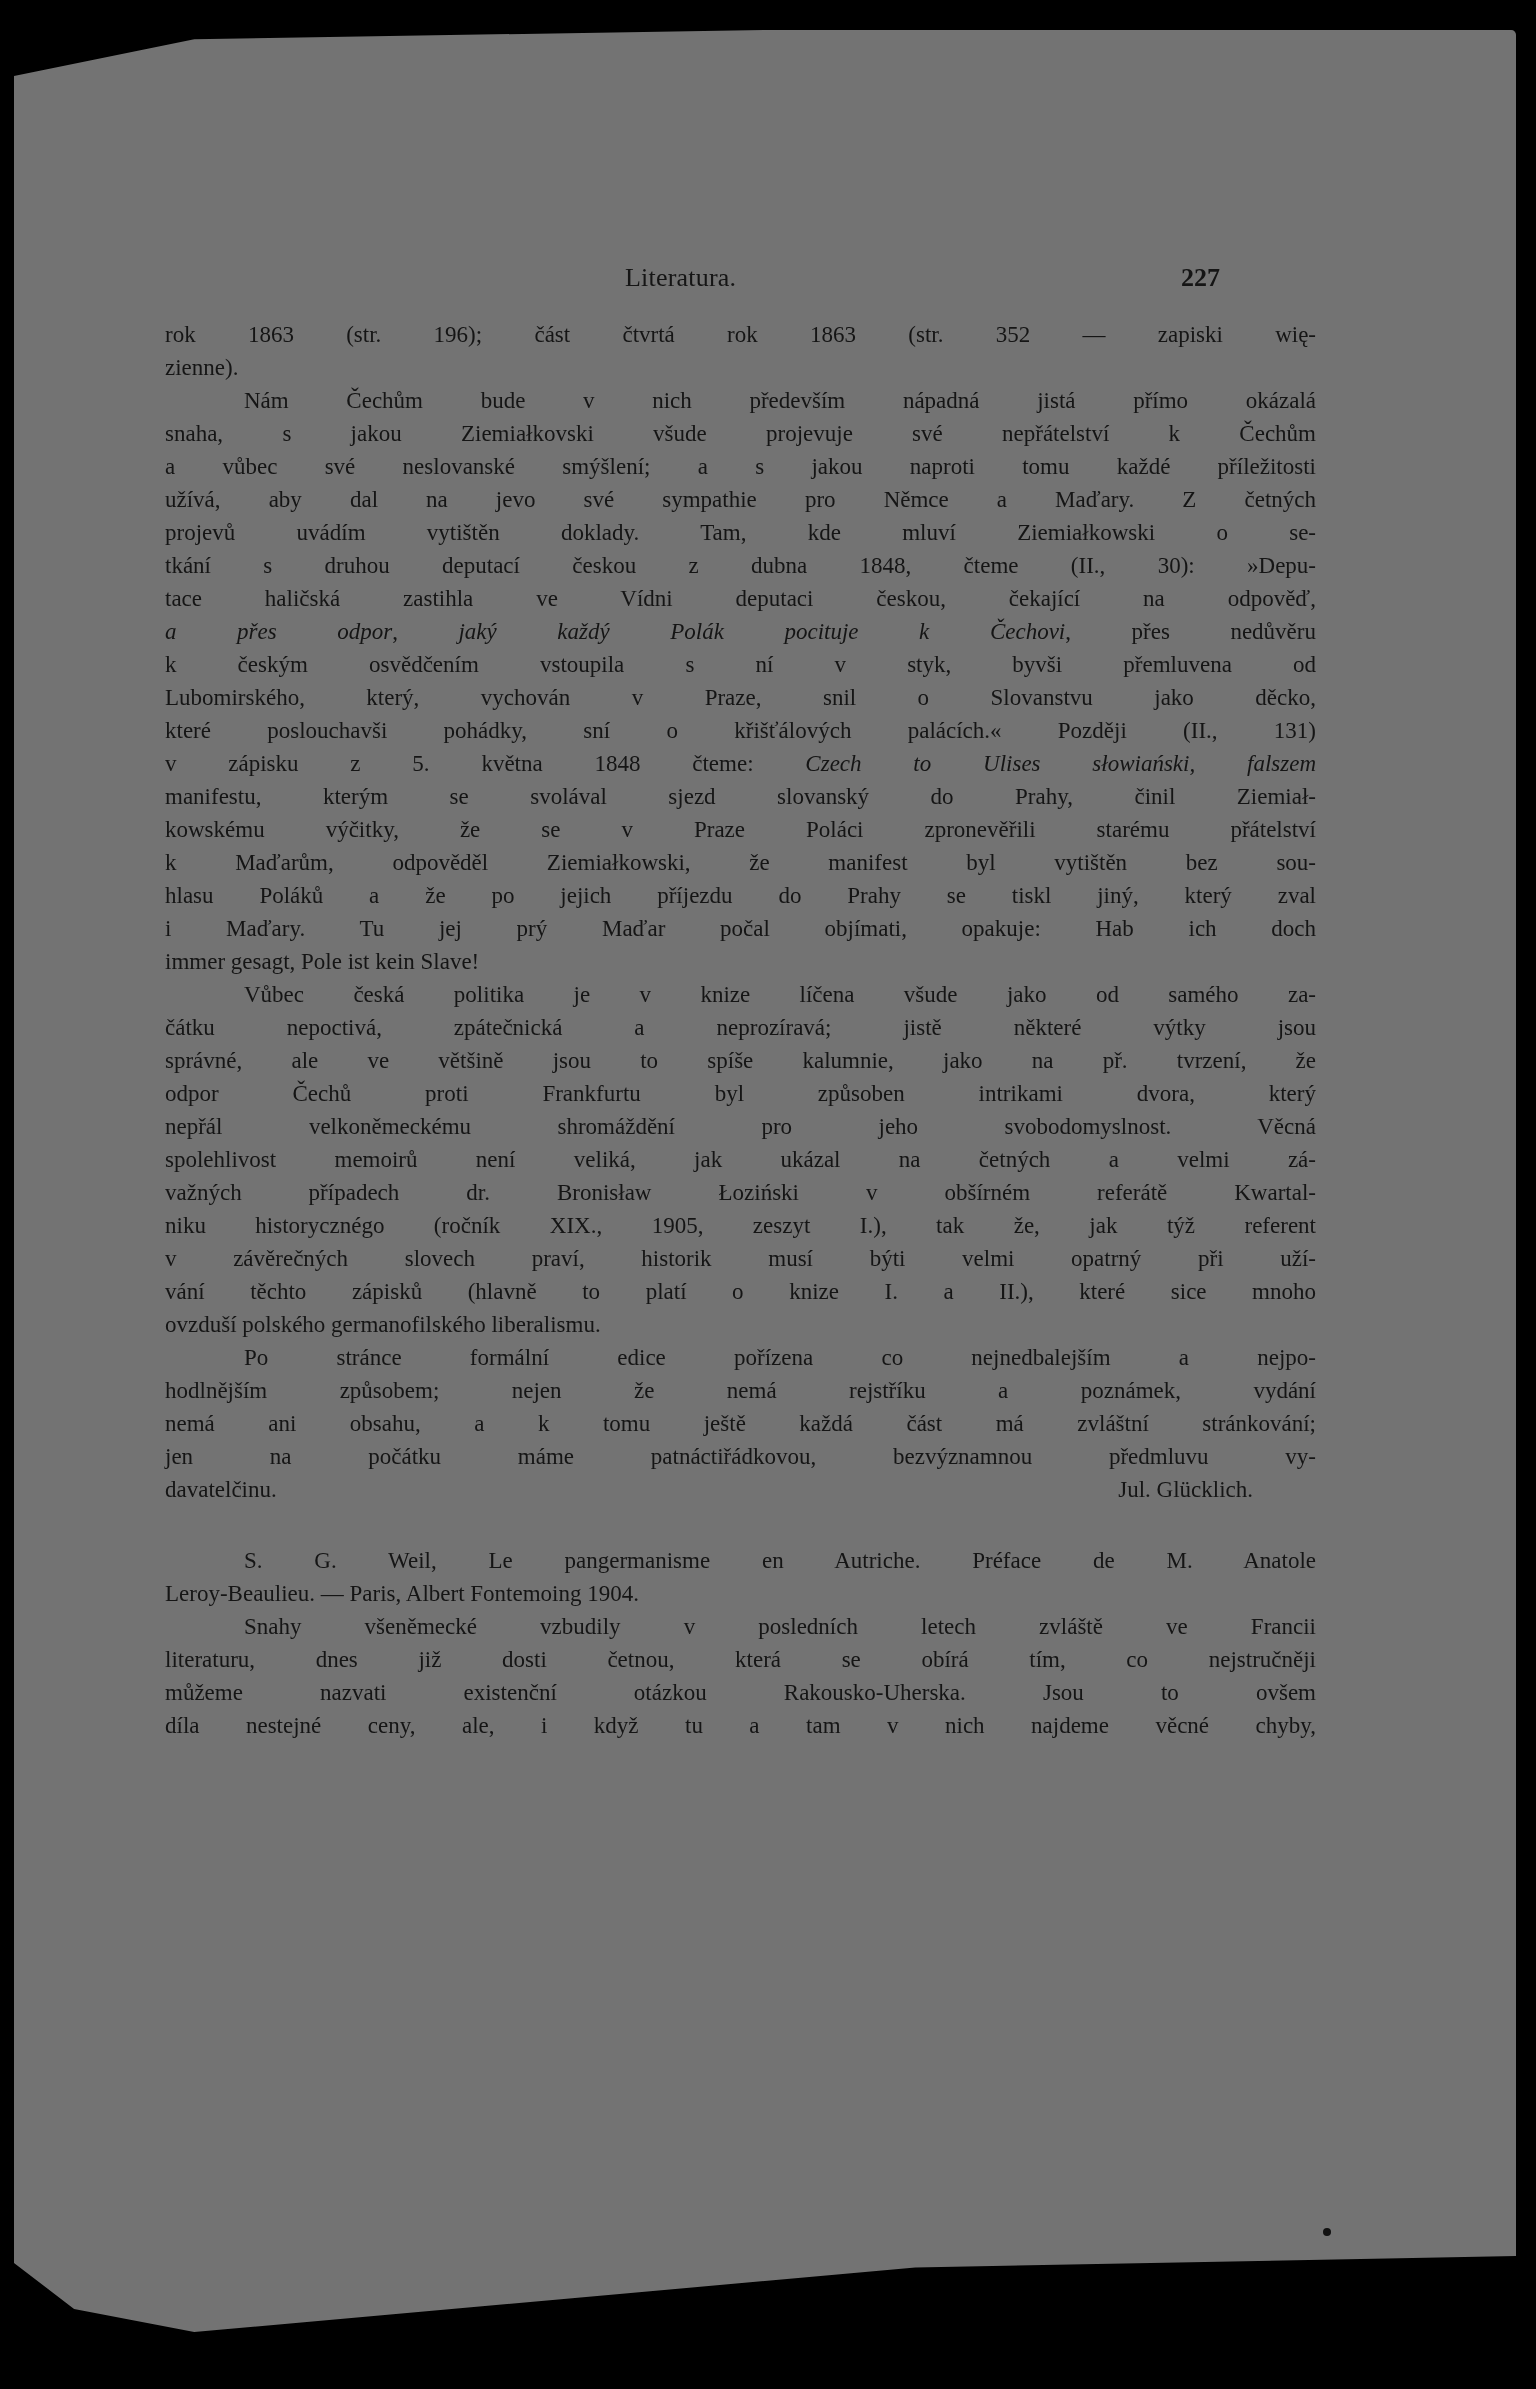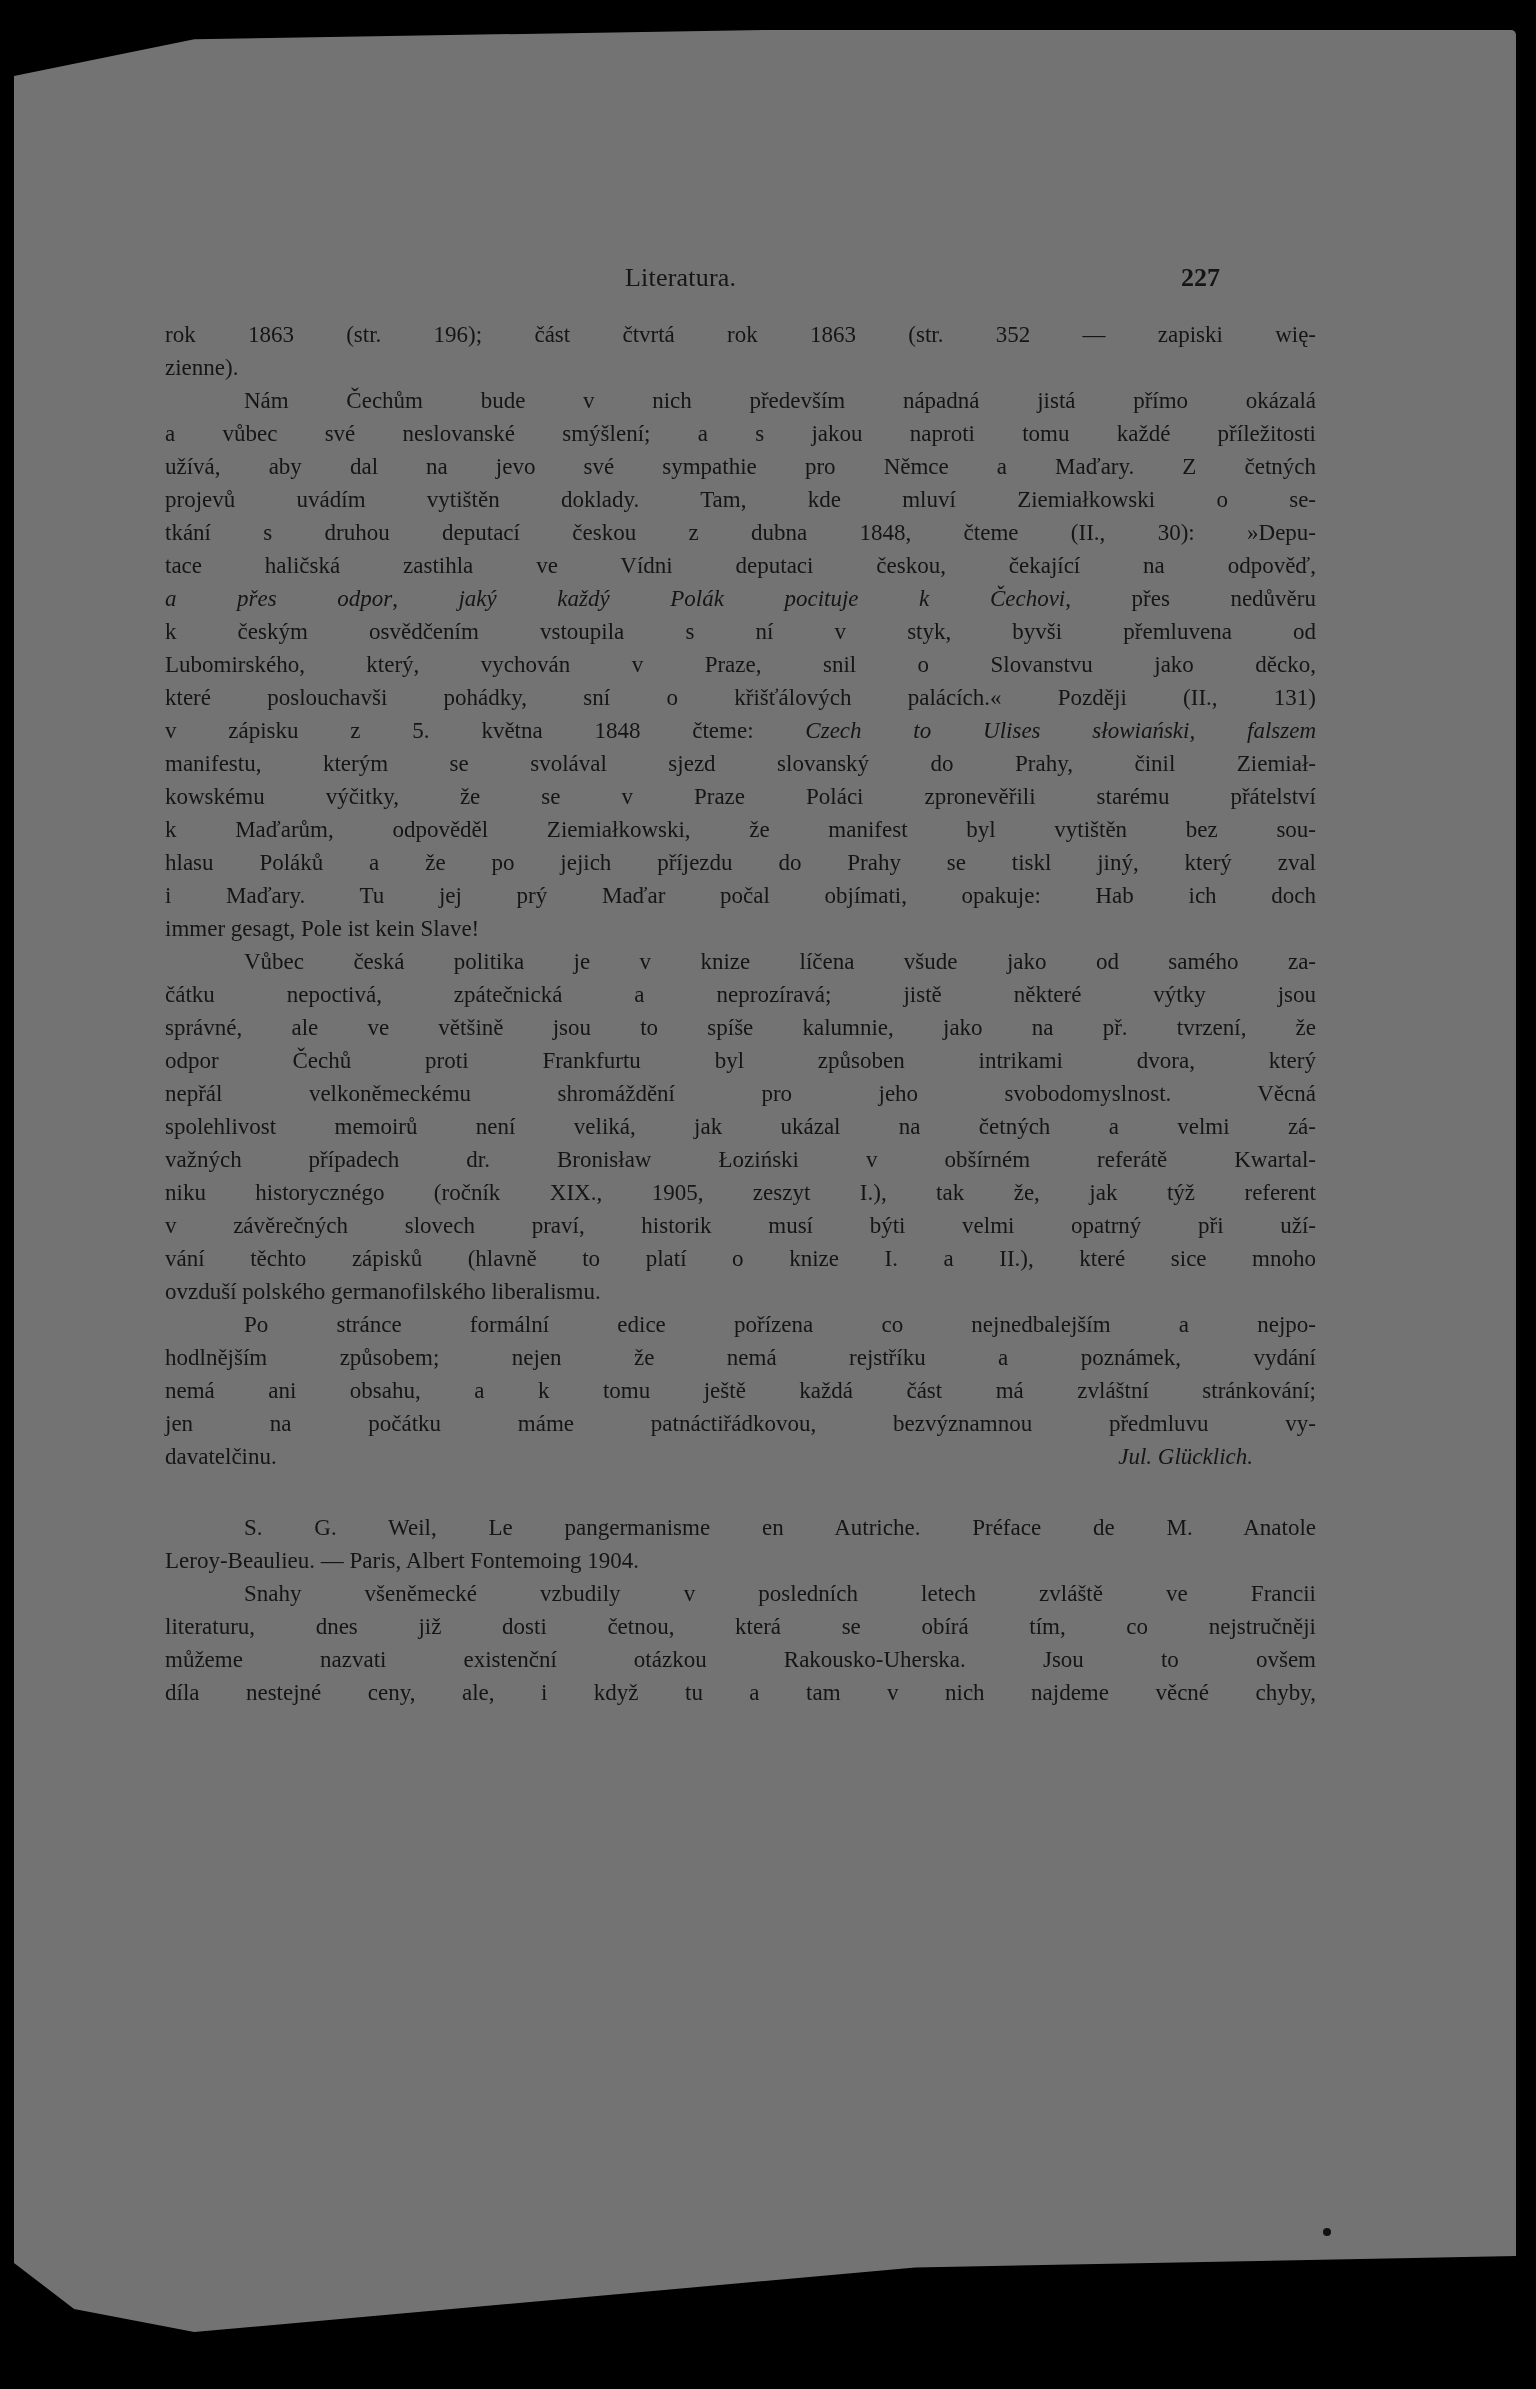--- a/index.html
+++ b/index.html
@@ -43,21 +43,21 @@
     display: block;
     white-space: nowrap;
     text-align: justify;
     text-align-last: justify;
     height: 33px;
   }
   .ln.last { text-align-last: left; }
   .ln.indent { padding-left: 79px; }
   .ln.gap { margin-top: 38px; }
   .ln.sig { display: flex; justify-content: space-between; text-align-last: left; }
-  .ln.sig .signature { padding-right: 63px; font-style: italic; }
+  .ln.sig .signature { padding-right: 63px; }
   .it { font-style: italic; }
   .dot {
     position: absolute;
     left: 1309px; top: 2198px;
     width: 8px; height: 8px;
     border-radius: 50%;
     background: #111;
   }
 </style>
 </head>
@@ -66,20 +66,21 @@
 <div class="page">
   <div class="running-head">
     <span class="rh-title">Literatura.</span>
     <span class="rh-page">227</span>
   </div>
 
   <div class="body-text" id="body-text">
       <div class="ln">rok 1863 (str. 196); část čtvrtá rok 1863 (str. 352 — zapiski wię-</div>
       <div class="ln last">zienne).</div>
       <div class="ln indent">Nám Čechům bude v nich především nápadná jistá přímo okázalá</div>
+      <div class="ln">snaha, s jakou Ziemiałkovski všude projevuje své nepřátelství k Čechům</div>
       <div class="ln">a vůbec své neslovanské smýšlení; a s jakou naproti tomu každé příležitosti</div>
       <div class="ln">užívá, aby dal na jevo své sympathie pro Němce a Maďary. Z četných</div>
       <div class="ln">projevů uvádím vytištěn doklady. Tam, kde mluví Ziemiałkowski o se-</div>
       <div class="ln">tkání s druhou deputací českou z dubna 1848, čteme (II., 30): »Depu-</div>
       <div class="ln">tace haličská zastihla ve Vídni deputaci českou, čekající na odpověď,</div>
       <div class="ln"><span class="it">a přes odpor</span><span>, </span><span class="it">jaký každý Polák pocituje k Čechovi</span><span>, přes nedůvěru</span></div>
       <div class="ln">k českým osvědčením vstoupila s ní v styk, byvši přemluvena od</div>
       <div class="ln">Lubomirského, který, vychován v Praze, snil o Slovanstvu jako děcko,</div>
       <div class="ln">které poslouchavši pohádky, sní o křišťálových palácích.« Později (II., 131)</div>
       <div class="ln"><span>v zápisku z 5. května 1848 čteme: </span><span class="it">Czech to Ulises słowiański, falszem</span></div>

